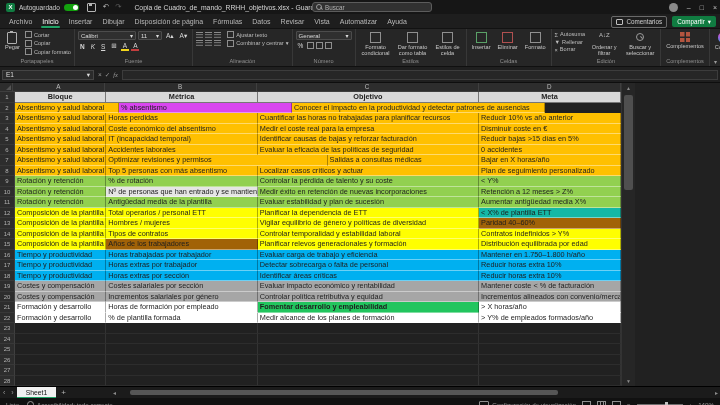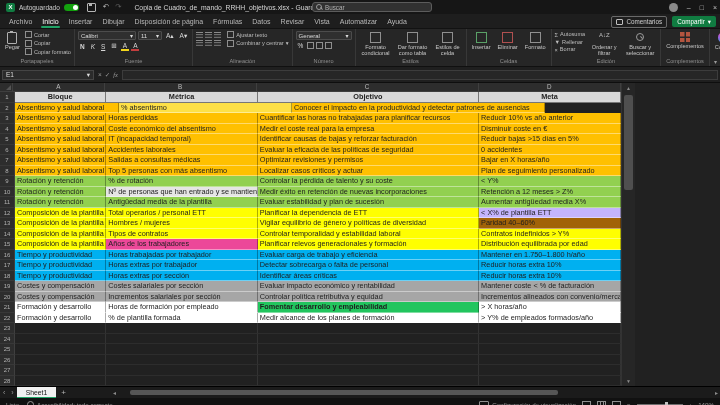--- a/index.html
+++ b/index.html
@@ -391,21 +391,21 @@
         <div class="srow">
           <div class="rn">1</div>
           <div class="cell w-a hdr" style="background: rgb(217, 217, 217);">Bloque</div>
           <div class="cell w-b hdr" style="background: rgb(217, 217, 217);">Métrica</div>
           <div class="cell w-c hdr" style="background: rgb(217, 217, 217);">Objetivo</div>
           <div class="cell w-d hdr" style="background: rgb(217, 217, 217);">Meta</div>
         </div>
         <div class="srow">
           <div class="rn">2</div>
           <div class="cell w-a" style="background: rgb(255, 192, 0);">Absentismo y salud laboral</div>
-          <div class="cell w-b" style="background: #fde047;">% absentismo</div>
+          <div class="cell w-b" style="background: #d946ef;">% absentismo</div>
           <div class="cell w-c" style="background: rgb(255, 192, 0);">Conocer el impacto en la productividad y detectar patrones de ausencias</div>
         </div>
         <div class="srow">
           <div class="rn">3</div>
           <div class="cell w-a" style="background: rgb(255, 192, 0);">Absentismo y salud laboral</div>
           <div class="cell w-b" style="background: rgb(255, 192, 0);">Horas perdidas</div>
           <div class="cell w-c" style="background: rgb(255, 192, 0);">Cuantificar las horas no trabajadas para planificar recursos</div>
           <div class="cell w-d" style="background: rgb(255, 192, 0);">Reducir 10% vs año anterior</div>
         </div>
         <div class="srow">
@@ -425,22 +425,22 @@
         <div class="srow">
           <div class="rn">6</div>
           <div class="cell w-a" style="background: rgb(255, 192, 0);">Absentismo y salud laboral</div>
           <div class="cell w-b" style="background: rgb(255, 192, 0);">Accidentes laborales</div>
           <div class="cell w-c" style="background: rgb(255, 192, 0);">Evaluar la eficacia de las políticas de seguridad</div>
           <div class="cell w-d" style="background: rgb(255, 192, 0);">0 accidentes</div>
         </div>
         <div class="srow">
           <div class="rn">7</div>
           <div class="cell w-a" style="background: rgb(255, 192, 0);">Absentismo y salud laboral</div>
+          <div class="cell w-c" style="background: rgb(255, 192, 0);">Optimizar revisiones y permisos</div>
           <div class="cell w-b" style="background: rgb(255, 192, 0);">Salidas a consultas médicas</div>
-          <div class="cell w-c" style="background: rgb(255, 192, 0);">Optimizar revisiones y permisos</div>
           <div class="cell w-d" style="background: rgb(255, 192, 0);">Bajar en X horas/año</div>
         </div>
         <div class="srow">
           <div class="rn">8</div>
           <div class="cell w-a" style="background: rgb(255, 192, 0);">Absentismo y salud laboral</div>
           <div class="cell w-b" style="background: rgb(255, 192, 0);">Top 5 personas con más absentismo</div>
           <div class="cell w-c" style="background: rgb(255, 192, 0);">Localizar casos críticos y actuar</div>
           <div class="cell w-d" style="background: rgb(255, 192, 0);">Plan de seguimiento personalizado</div>
         </div>
         <div class="srow">
@@ -462,40 +462,40 @@
           <div class="cell w-a" style="background: rgb(146, 208, 80);">Rotación y retención</div>
           <div class="cell w-b" style="background: rgb(146, 208, 80);">Antigüedad media de la plantilla</div>
           <div class="cell w-c" style="background: rgb(146, 208, 80);">Evaluar estabilidad y plan de sucesión</div>
           <div class="cell w-d" style="background: rgb(146, 208, 80);">Aumentar antigüedad media X%</div>
         </div>
         <div class="srow">
           <div class="rn">12</div>
           <div class="cell w-a" style="background: rgb(255, 255, 0);">Composición de la plantilla</div>
           <div class="cell w-b" style="background: rgb(255, 255, 0);">Total operarios / personal ETT</div>
           <div class="cell w-c" style="background: rgb(255, 255, 0);">Planificar la dependencia de ETT</div>
-          <div class="cell w-d" style="background: #c4b5fd;">&lt; X% de plantilla ETT</div>
+          <div class="cell w-d" style="background: #14b8a6;">&lt; X% de plantilla ETT</div>
         </div>
         <div class="srow">
           <div class="rn">13</div>
           <div class="cell w-a" style="background: rgb(255, 255, 0);">Composición de la plantilla</div>
           <div class="cell w-b" style="background: rgb(255, 255, 0);">Hombres / mujeres</div>
           <div class="cell w-c" style="background: rgb(255, 255, 0);">Vigilar equilibrio de género y políticas de diversidad</div>
           <div class="cell w-d" style="background: #a16207;">Paridad 40–60%</div>
         </div>
         <div class="srow">
           <div class="rn">14</div>
           <div class="cell w-a" style="background: rgb(255, 255, 0);">Composición de la plantilla</div>
           <div class="cell w-b" style="background: rgb(255, 255, 0);">Tipos de contratos</div>
           <div class="cell w-c" style="background: rgb(255, 255, 0);">Controlar temporalidad y estabilidad laboral</div>
           <div class="cell w-d" style="background: rgb(255, 255, 0);">Contratos indefinidos &gt; Y%</div>
         </div>
         <div class="srow">
           <div class="rn">15</div>
           <div class="cell w-a" style="background: rgb(255, 255, 0);">Composición de la plantilla</div>
-          <div class="cell w-b" style="background: #ec4899;">Años de los trabajadores</div>
+          <div class="cell w-b" style="background: #a16207;">Años de los trabajadores</div>
           <div class="cell w-c" style="background: rgb(255, 255, 0);">Planificar relevos generacionales y formación</div>
           <div class="cell w-d" style="background: rgb(255, 255, 0);">Distribución equilibrada por edad</div>
         </div>
         <div class="srow">
           <div class="rn">16</div>
           <div class="cell w-a" style="background: rgb(0, 176, 240);">Tiempo y productividad</div>
           <div class="cell w-b" style="background: rgb(0, 176, 240);">Horas trabajadas por trabajador</div>
           <div class="cell w-c" style="background: rgb(0, 176, 240);">Evaluar carga de trabajo y eficiencia</div>
           <div class="cell w-d" style="background: rgb(0, 176, 240);">Mantener en 1.750–1.800 h/año</div>
         </div>
@@ -516,21 +516,21 @@
         <div class="srow">
           <div class="rn">19</div>
           <div class="cell w-a" style="background: rgb(166, 166, 166);">Costes y compensación</div>
           <div class="cell w-b" style="background: rgb(166, 166, 166);">Costes salariales por sección</div>
           <div class="cell w-c" style="background: rgb(166, 166, 166);">Evaluar impacto económico y rentabilidad</div>
           <div class="cell w-d" style="background: rgb(166, 166, 166);">Mantener coste &lt; % de facturación</div>
         </div>
         <div class="srow">
           <div class="rn">20</div>
           <div class="cell w-a" style="background: rgb(166, 166, 166);">Costes y compensación</div>
-          <div class="cell w-b" style="background: rgb(166, 166, 166);">Incrementos salariales por sección</div>
+          <div class="cell w-b" style="background: rgb(166, 166, 166);">Incrementos salariales por género</div>
           <div class="cell w-c" style="background: rgb(166, 166, 166);">Controlar política retributiva y equidad</div>
           <div class="cell w-d" style="background: rgb(166, 166, 166);">Incrementos alineados con convenio/mercado</div>
         </div>
         <div class="srow">
           <div class="rn">21</div>
           <div class="cell w-a" style="background: rgb(255, 255, 255);">Formación y desarrollo</div>
           <div class="cell w-b" style="background: rgb(255, 255, 255);">Horas de formación por empleado</div>
           <div class="cell w-c" style="background: #22c55e; font-weight: bold;">Fomentar desarrollo y empleabilidad</div>
           <div class="cell w-d" style="background: rgb(255, 255, 255);">&gt; X horas/año</div>
         </div>

